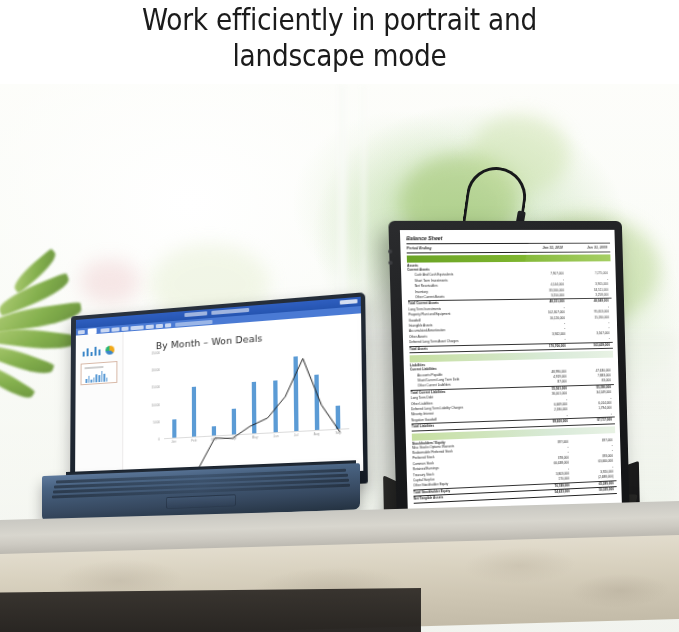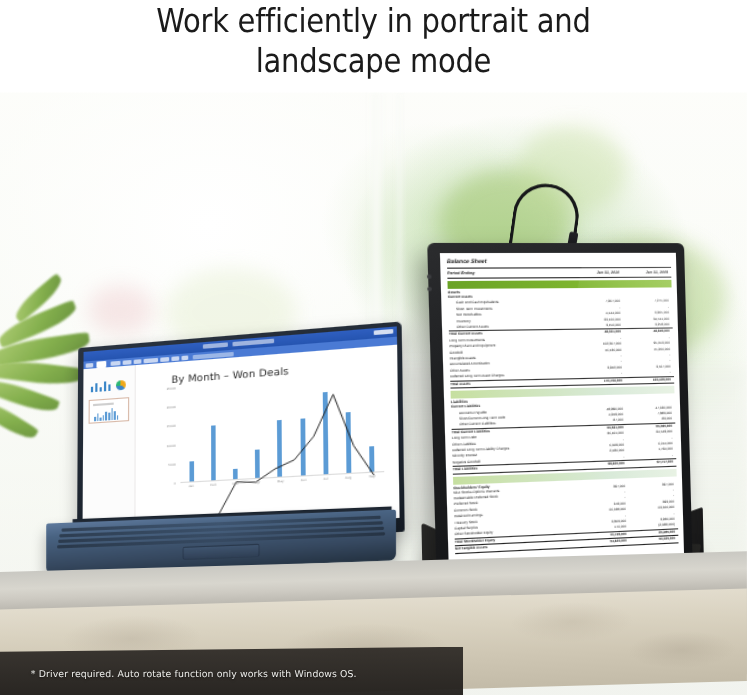--- a/index.html
+++ b/index.html
@@ -624,15 +624,14 @@
               </div>
           </div>
           <div class="glare"></div>
         </div>
       </div>
     </div>
 
     <div class="ledge-top"></div>
     <div class="ledge-face"></div>
     <div class="ledge-dark"></div>
-    <div class="footnote">* Driver required. Auto rotate function only works with Windows OS.</div>
   </div>
 </div>
 
 </body></html>

